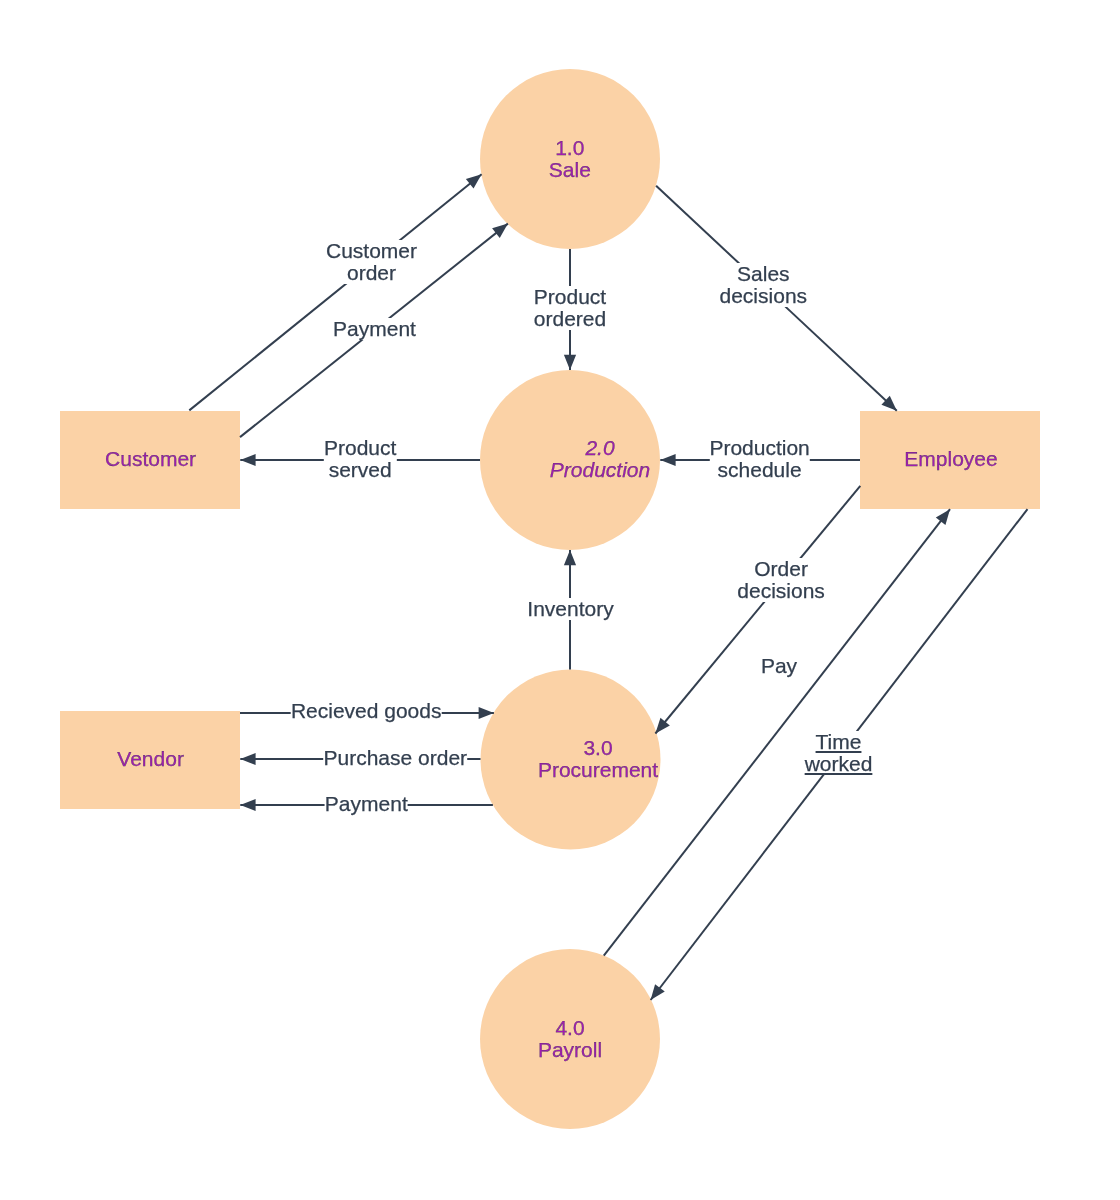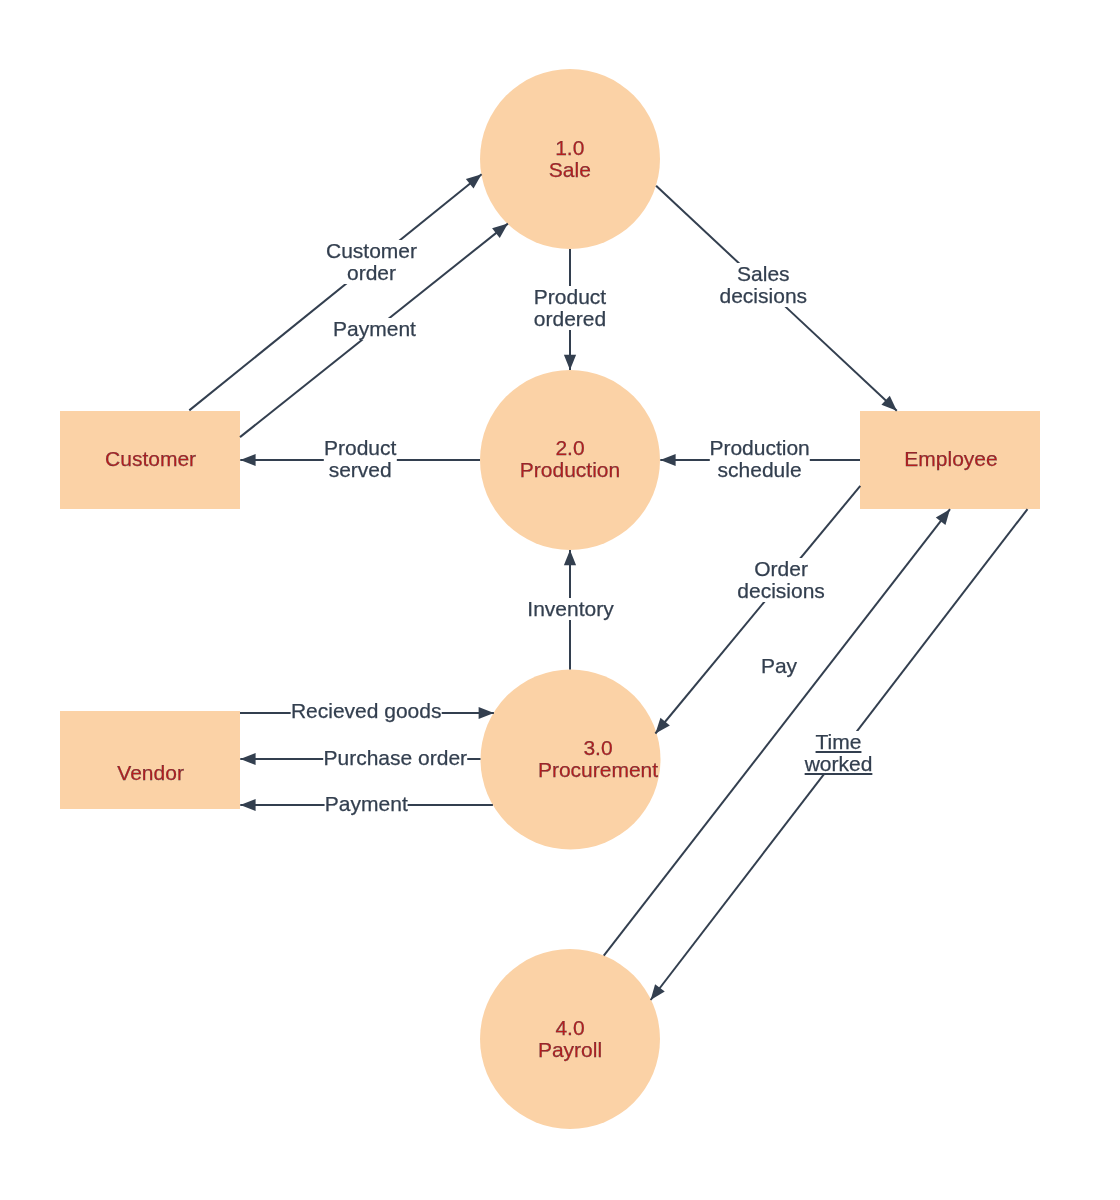--- a/index.html
+++ b/index.html
@@ -6,21 +6,21 @@
   html,body{margin:0;padding:0;background:#ffffff;}
   body{width:1120px;height:1200px;overflow:hidden;
        font-family:"Liberation Sans","DejaVu Sans",sans-serif;
        -webkit-font-smoothing:antialiased;}
   #canvas{position:relative;width:1120px;height:1200px;background:#ffffff;
      transform:translateZ(0);}
   svg.diagram{position:absolute;left:0;top:0;width:1120px;height:1200px;display:block;}
   .shape-fill{fill:#FBD2A6;}
   .flow-line{stroke:#333F4F;stroke-width:2;fill:none;}
   .arrow-head{fill:#333F4F;stroke:none;}
-  .node-label{position:absolute;color:#b91c1c;font-size:21px;line-height:22px;
+  .node-label{position:absolute;color:#a21caf;font-size:21px;line-height:22px;
      text-align:center;white-space:nowrap;transform:translate3d(-50%,0,0);
      -webkit-text-stroke:0.25px #333F4F;
      font-family:"Liberation Sans","DejaVu Sans",sans-serif;}
   .node-label span{display:block;}
   .flow-label{position:absolute;color:#333F4F;font-size:21px;line-height:22px;
      text-align:center;background:#ffffff;white-space:nowrap;
      transform:translate3d(-50%,0,0);
      -webkit-text-stroke:0.25px #333F4F;
      font-family:"Liberation Sans","DejaVu Sans",sans-serif;}
   .flow-label span{display:block;}
@@ -102,31 +102,31 @@
       <g>
         <line class="flow-line" x1="1027.50" y1="509.10" x2="650.60" y2="1000.00"></line>
         <path class="arrow-head" d="M650.60 1000.00 L655.08 984.15 L664.76 991.58 Z"></path>
       </g>
     </g>
   </svg>
 
   <div class="node-label" style="left:150.60px;top:448.32px;">
     <span>Customer</span>
   </div>
-  <div class="node-label" style="left:150.60px;top:748.32px;margin-top:14px;">
+  <div class="node-label" style="left:150.60px;top:748.32px;">
     <span>Vendor</span>
   </div>
   <div class="node-label" style="left:951.00px;top:448.32px;">
     <span>Employee</span>
   </div>
   <div class="node-label" style="left:569.80px;top:137.12px;">
     <span>1.0</span>
     <span>Sale</span>
   </div>
-  <div class="node-label" style="left:570.00px;top:437.32px;">
+  <div class="node-label" style="left:600px;top:437.32px;font-style:italic;">
     <span>2.0</span>
     <span>Production</span>
   </div>
   <div class="node-label" style="left:598px;top:737.02px;">
     <span>3.0</span>
     <span>Procurement</span>
   </div>
   <div class="node-label" style="left:570.00px;top:1017.12px;">
     <span>4.0</span>
     <span>Payroll</span>

